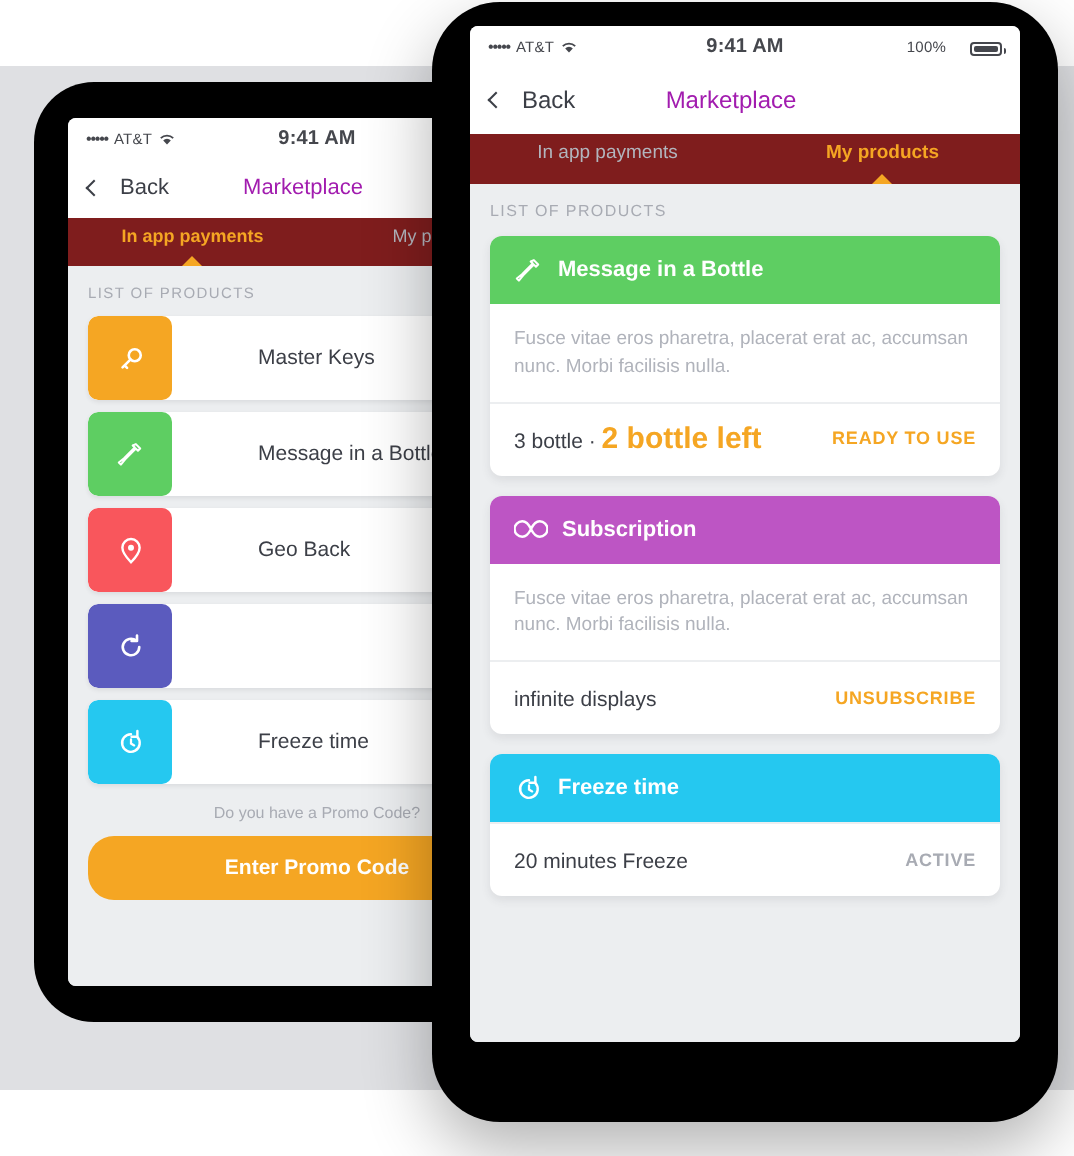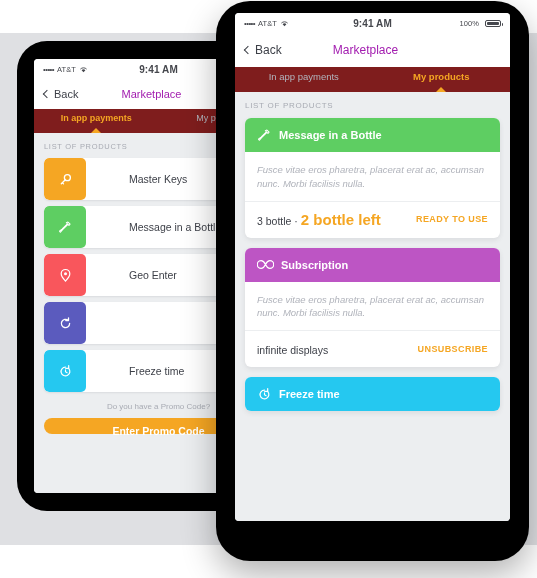--- a/index.html
+++ b/index.html
@@ -59,21 +59,21 @@
     display:flex;
     align-items:center;
     padding:0 9px;
     font-size:7.5px;
     color:#45474d;
     letter-spacing:.1px;
   }
   .sb-left { display:flex; align-items:center; gap:3px; flex:1; }
   .dots { letter-spacing:-.6px; font-size:8px; }
   .sb-center { flex:0 0 auto; font-weight:bold; font-size:10px; }
-  .sb-right { flex:1; display:flex; align-items:center; justify-content:flex-end; gap:6px; }
+  .sb-right { flex:1; display:flex; align-items:flex-end; justify-content:flex-end; gap:12px; }
   .batt {
     width:16px; height:7px;
     border:1px solid #45474d;
     border-radius:2px;
     position:relative;
     padding:1px;
   }
   .batt::after {
     content:""; position:absolute; right:-3px; top:2px;
     width:1.5px; height:3px; background:#45474d; border-radius:0 1px 1px 0;
@@ -84,21 +84,21 @@
   .navbar {
     background:#ffffff;
     display:flex;
     align-items:center;
     padding:0 10px;
     position:relative;
   }
   .phone.back .navbar { height:30px; }
   .phone.front .navbar { height:34px; }
   .back-btn {
-    display:flex; align-items:center; gap:3px;
+    display:flex; align-items:center; gap:9px;
     color:#3c3f47;
     cursor:pointer;
     z-index:2;
   }
   .chev {
     width:6px; height:6px;
     border-left:1.6px solid #3c3f47;
     border-bottom:1.6px solid #3c3f47;
     transform:rotate(45deg);
     margin-right:1px;
@@ -192,21 +192,21 @@
   
   .promo-q {
     text-align:center;
     font-size:8px;
     color:#a8abb3;
     margin:10px 0 7px;
   }
   .promo-btn {
     display:block;
     width:100%;
-    height:16px;
+    height:32px;
     line-height:26px;
     text-align:center;
     background:#f5a623;
     color:#ffffff;
     font-size:10.5px;
     font-weight:bold;
     border:none;
     border-radius:13px;
     cursor:pointer;
     font-family:inherit;
@@ -228,21 +228,20 @@
     padding:0 12px;
     color:#ffffff;
     font-size:11px;
     font-weight:bold;
   }
   .card-desc {
     padding:11px 12px 10px;
     font-size:9.5px;
     line-height:1.45;
     color:#b0b3bb;
-    font-style:italic;
   }
   .card-foot {
     border-top:1px solid #eceef0;
     padding:9px 12px 10px;
     display:flex;
     align-items:center;
     justify-content:space-between;
   }
   .foot-left { font-size:10.5px; color:#3c3f47; }
   .foot-left .hl { color:#f5a623; font-weight:bold; font-size:15px; }
@@ -322,21 +321,21 @@
       </div>
 
       <div class="row">
         <div class="row-icon" style="background:#f9565c">
           <svg width="15" height="15" viewBox="0 0 16 16">
               <path d="M8 14 C8 14 12.6 9.2 12.6 6.2 A4.6 4.6 0 0 0 3.4 6.2 C3.4 9.2 8 14 8 14 Z" stroke="#fff" stroke-width="1.3" fill="none"></path>
               <circle cx="8" cy="6.2" r="1.6" fill="#fff"></circle>
             </svg>
         </div>
         <div class="row-body">
-          <span class="row-title">Geo Enter</span>
+          <span class="row-title">Geo Back</span>
           <span class="row-count">3 prod</span>
         </div>
       </div>
 
       <div class="row">
         <div class="row-icon" style="background:#5b5bbe">
           <svg width="15" height="15" viewBox="0 0 16 16">
               <path d="M12.4 8 a4.4 4.4 0 1 1 -1.6 -3.4" stroke="#fff" stroke-width="1.4" fill="none" stroke-linecap="round"></path>
               <path d="M11.2 1.9 l0 2.9 -2.9 0" stroke="#fff" stroke-width="1.4" fill="none" stroke-linecap="round" stroke-linejoin="round"></path>
             </svg>
@@ -442,17 +441,23 @@
         <div class="card-head" style="background:#25c8f0">
           <span>
             <svg width="15" height="15" viewBox="0 0 16 16">
                 <path d="M8 3.3 a4.7 4.7 0 1 0 3.3 1.4" stroke="#fff" stroke-width="1.3" fill="none" stroke-linecap="round"></path>
                 <path d="M11.4 1.6 l0 3.1 -3.1 0" stroke="#fff" stroke-width="1.3" fill="none" stroke-linecap="round" stroke-linejoin="round"></path>
                 <path d="M8 6.1 L8 8.3 L9.7 9.3" stroke="#fff" stroke-width="1.2" fill="none" stroke-linecap="round"></path>
               </svg>
           </span>
           <span>Freeze time</span>
         </div>
+        <div class="card-foot">
+          <div class="foot-left">
+            <span>20 minutes Freeze</span><span></span><span class="hl"></span>
+          </div>
+          <div class="foot-action muted">ACTIVE</div>
+        </div>
       </div>
 
     </div>
   </div>
 </div>
 
 </body></html>

